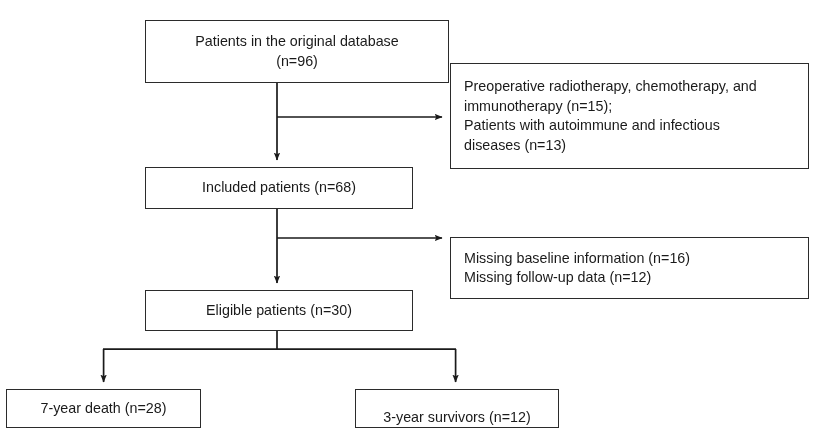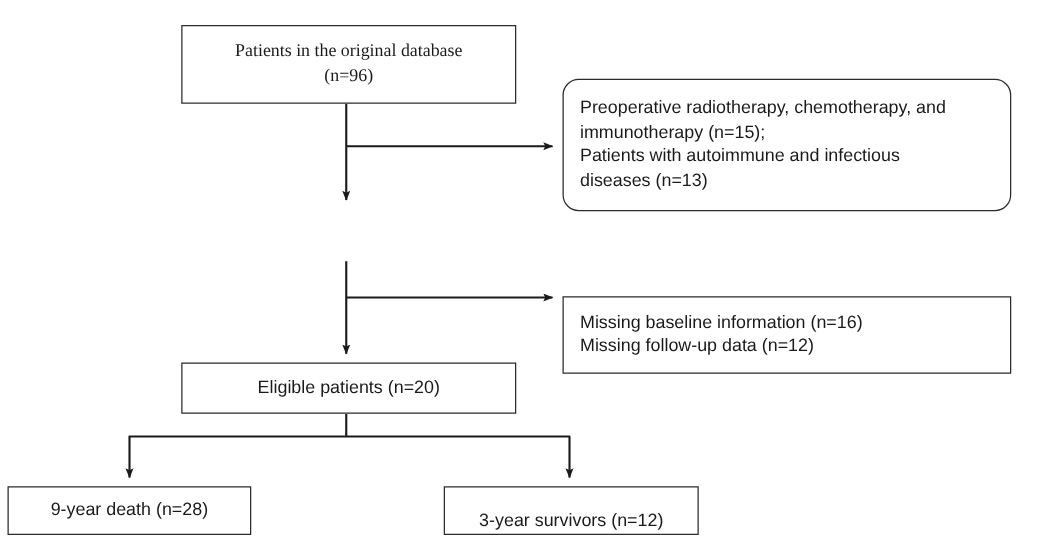--- a/index.html
+++ b/index.html
@@ -48,25 +48,25 @@
     justify-content: flex-start;
     text-align: left;
     padding-left: 13px;
     padding-right: 8px;
   }
   .node-text {
     display: block;
     white-space: pre-line;
   }
   
-  #node-original   { left: 145px; top: 20px;  width: 268px; height: 63px; font-family: Liberation Serif, serif; }
+  #node-original   { left: 145px; top: 20px;  width: 304px; height: 63px; }
   #node-included   { left: 145px; top: 167px; width: 268px; height: 42px; }
   #node-eligible   { left: 145px; top: 290px; width: 268px; height: 41px; }
   
-  #node-exclusion-1 { left: 450px; top: 63px;  width: 359px; height: 106px; border-radius: 13px; }
+  #node-exclusion-1 { left: 450px; top: 63px;  width: 359px; height: 106px; }
   #node-exclusion-2 { left: 450px; top: 207px; width: 359px; height: 62px; margin-top: 30px; }
   
   #node-death     { left: 6px;   top: 389px; width: 195px; height: 39px; }
   #node-survivors { left: 355px; top: 389px; width: 204px; height: 39px; align-items: flex-end; }
 </style>
 </head>
 <body>
 
 <div id="flow-root">
 
@@ -94,31 +94,34 @@
 (n=96)</span>
   </div>
 
   <div class="node left-text" id="node-exclusion-1">
     <span class="node-text">Preoperative radiotherapy, chemotherapy, and
 immunotherapy (n=15);
 Patients with autoimmune and infectious
 diseases (n=13)</span>
   </div>
 
+  <div class="node centered" id="node-included">
+    <span class="node-text">Included patients (n=68)</span>
+  </div>
 
   <div class="node left-text" id="node-exclusion-2">
     <span class="node-text">Missing baseline information (n=16)
 Missing follow-up data (n=12)</span>
   </div>
 
   <div class="node centered" id="node-eligible">
-    <span class="node-text">Eligible patients (n=20)</span>
+    <span class="node-text">Eligible patients (n=30)</span>
   </div>
 
   <div class="node centered" id="node-death">
-    <span class="node-text">9-year death (n=28)</span>
+    <span class="node-text">7-year death (n=28)</span>
   </div>
 
   <div class="node centered" id="node-survivors">
     <span class="node-text">3-year survivors (n=12)</span>
   </div>
 
 </div>
 
 </body></html>

